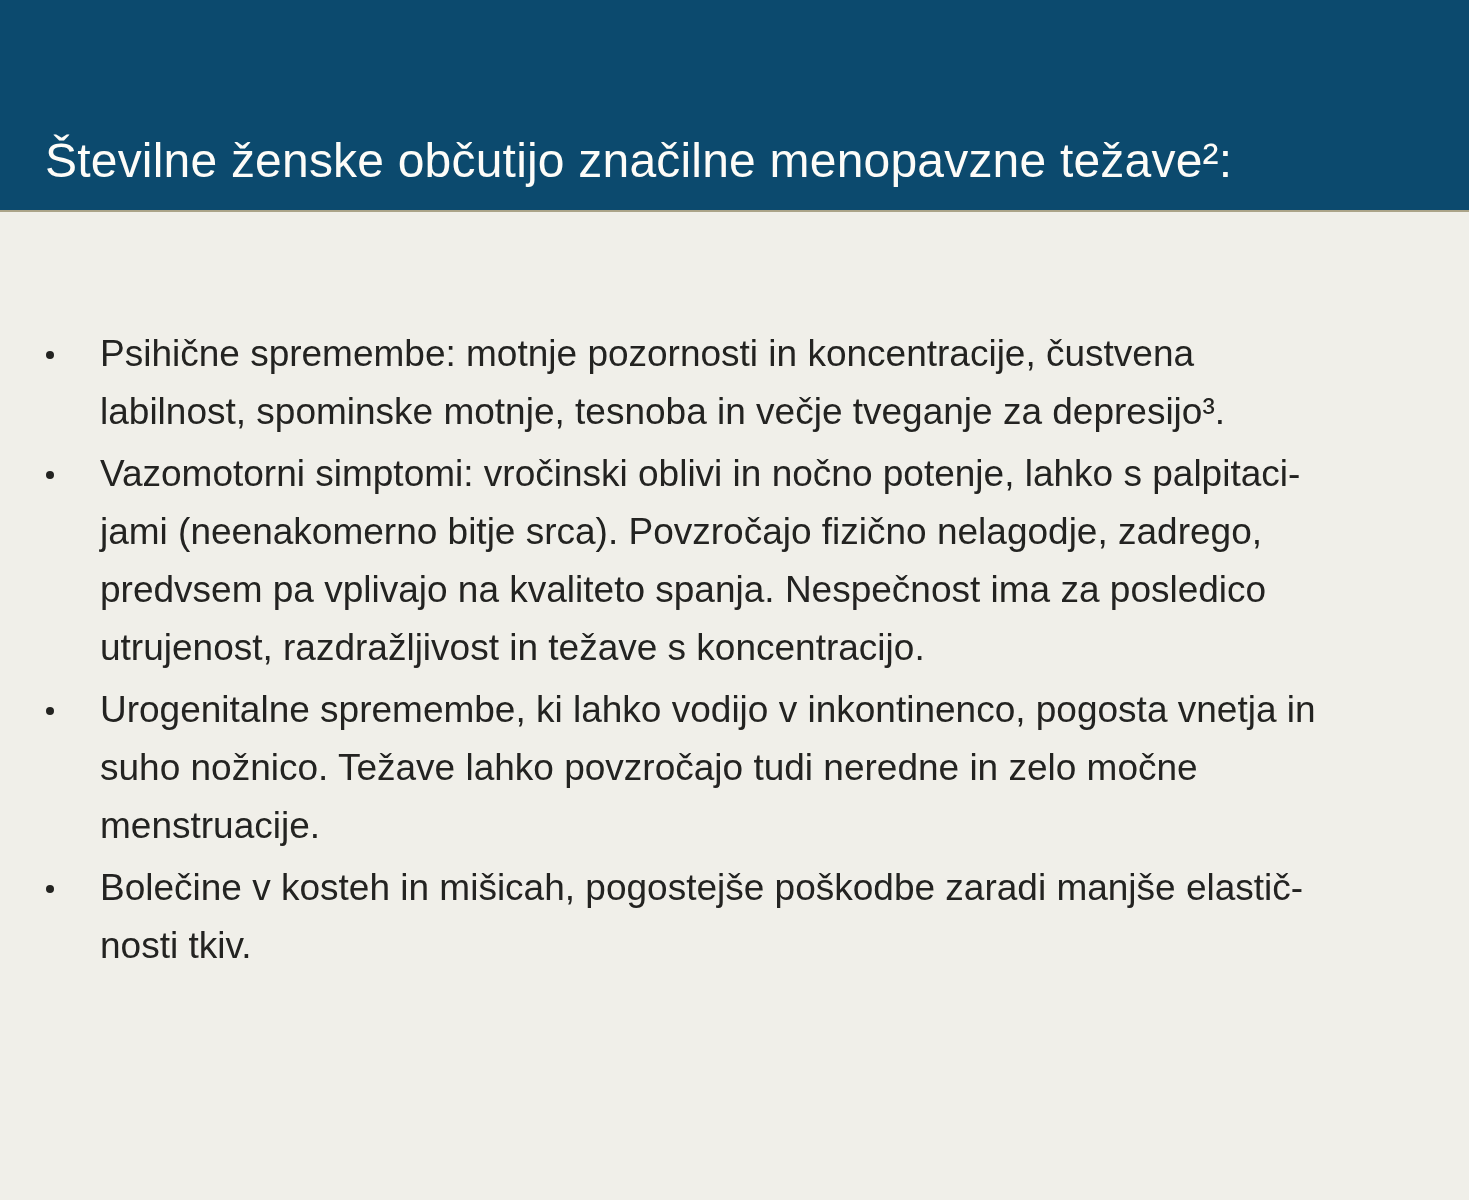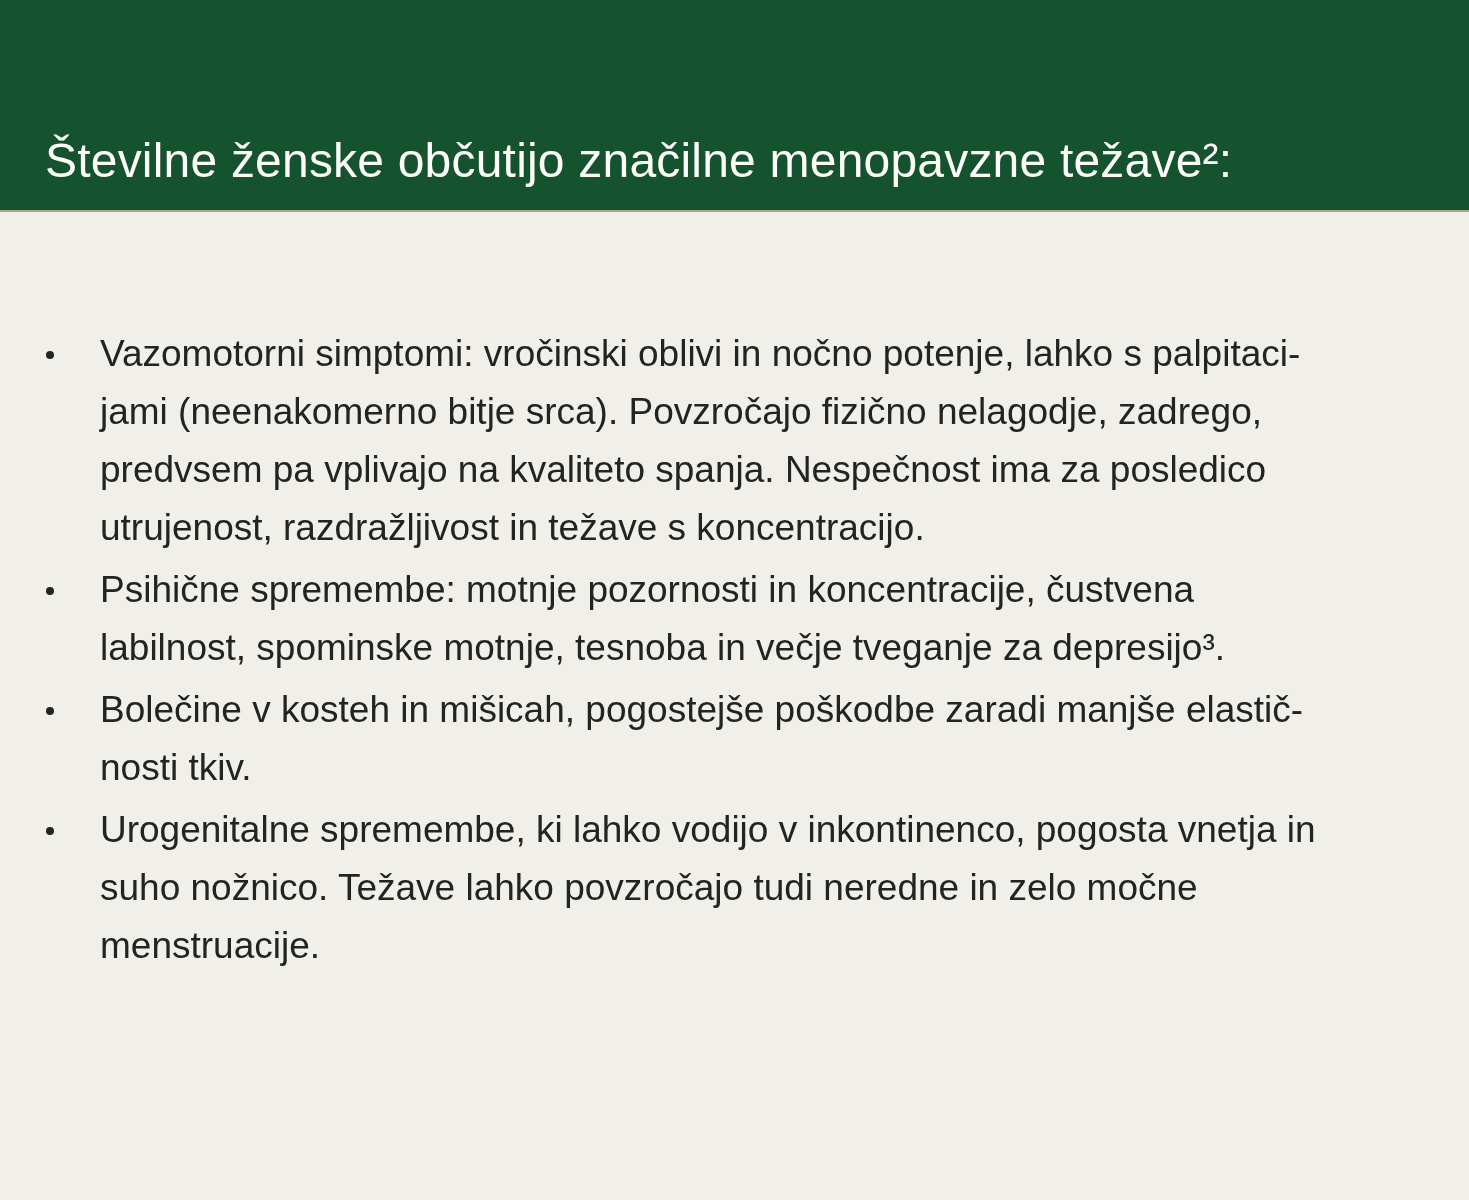--- a/index.html
+++ b/index.html
@@ -13,21 +13,21 @@
   .page {
     width: 1469px;
     height: 1200px;
     position: relative;
     background: #f0efe9;
   }
   .band {
     box-sizing: border-box;
     width: 100%;
     height: 212px;
-    background: #14532d;
+    background: #0c4a6e;
     border-bottom: 2px solid #aba489;
     display: flex;
     align-items: flex-end;
     padding: 0 45px 24px 45px;
   }
   .band h1 {
     margin: 0;
     font-size: 48px;
     line-height: 1.05;
     font-weight: 400;
@@ -68,41 +68,41 @@
 <div class="page">
 
   <div class="band">
     <h1>Številne ženske občutijo značilne menopavzne težave²:</h1>
   </div>
 
   <div class="content">
 
     <div class="item">
       <span class="marker"></span>
-      <span class="text">Vazomotorni simptomi: vročinski oblivi in nočno potenje, lahko s palpitaci-
-jami (neenakomerno bitje srca). Povzročajo fizično nelagodje, zadrego,
-predvsem pa vplivajo na kvaliteto spanja. Nespečnost ima za posledico
-utrujenost, razdražljivost in težave s koncentracijo.</span>
-    </div>
-
-    <div class="item">
-      <span class="marker"></span>
       <span class="text">Psihične spremembe: motnje pozornosti in koncentracije, čustvena
 labilnost, spominske motnje, tesnoba in večje tveganje za depresijo³.</span>
     </div>
 
     <div class="item">
       <span class="marker"></span>
-      <span class="text">Bolečine v kosteh in mišicah, pogostejše poškodbe zaradi manjše elastič-
-nosti tkiv.</span>
+      <span class="text">Vazomotorni simptomi: vročinski oblivi in nočno potenje, lahko s palpitaci-
+jami (neenakomerno bitje srca). Povzročajo fizično nelagodje, zadrego,
+predvsem pa vplivajo na kvaliteto spanja. Nespečnost ima za posledico
+utrujenost, razdražljivost in težave s koncentracijo.</span>
     </div>
 
     <div class="item">
       <span class="marker"></span>
       <span class="text">Urogenitalne spremembe, ki lahko vodijo v inkontinenco, pogosta vnetja in
 suho nožnico. Težave lahko povzročajo tudi neredne in zelo močne
 menstruacije.</span>
     </div>
 
+    <div class="item">
+      <span class="marker"></span>
+      <span class="text">Bolečine v kosteh in mišicah, pogostejše poškodbe zaradi manjše elastič-
+nosti tkiv.</span>
+    </div>
+
 
   </div>
 
 </div>
 
 </body></html>

